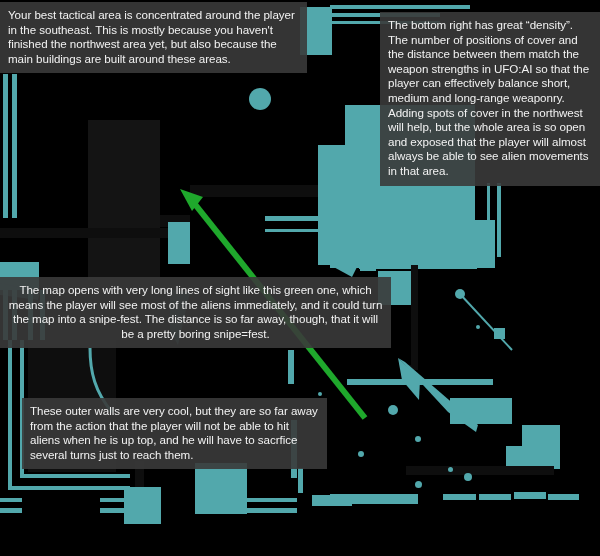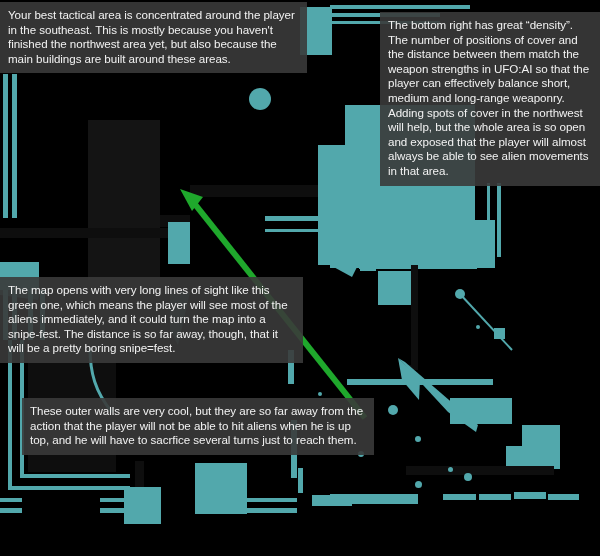--- a/index.html
+++ b/index.html
@@ -22,22 +22,22 @@
     background:rgba(58,58,58,0.90);
     color:#f2f2f2;
     font-size:11.6px;
     line-height:14.6px;
     padding:6px 8px 7px 8px;
     box-sizing:border-box;
     letter-spacing:-0.05px;
   }
   #c-topleft{left:0px;top:2px;width:307px;}
   #c-topright{left:380px;top:12px;width:220px;}
-  #c-mid{left:0px;top:277px;width:303px;}
-  #c-low{left:22px;top:398px;width:352px;}
+  #c-mid{left:0px;top:277px;width:391px;text-align:center;}
+  #c-low{left:22px;top:398px;width:305px;}
 </style>
 </head>
 <body>
 
 <div id="stage">
 
   <div>
 
     <div class="shape dark" style="left:88px;top:120px;width:72px;height:160px;"></div>
     <div class="shape darker" style="left:160px;top:215px;width:30px;height:12px;"></div>

